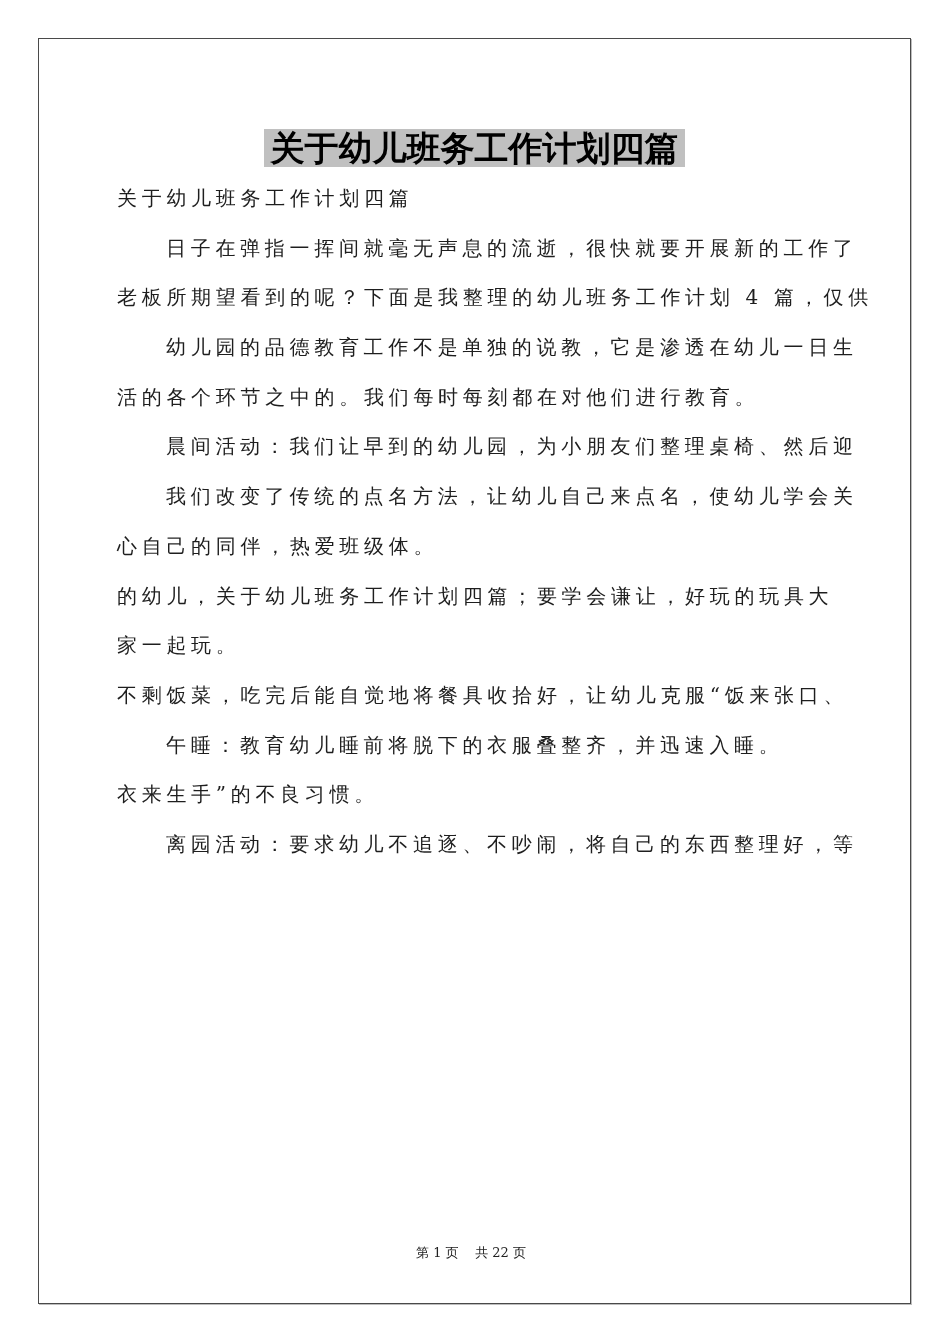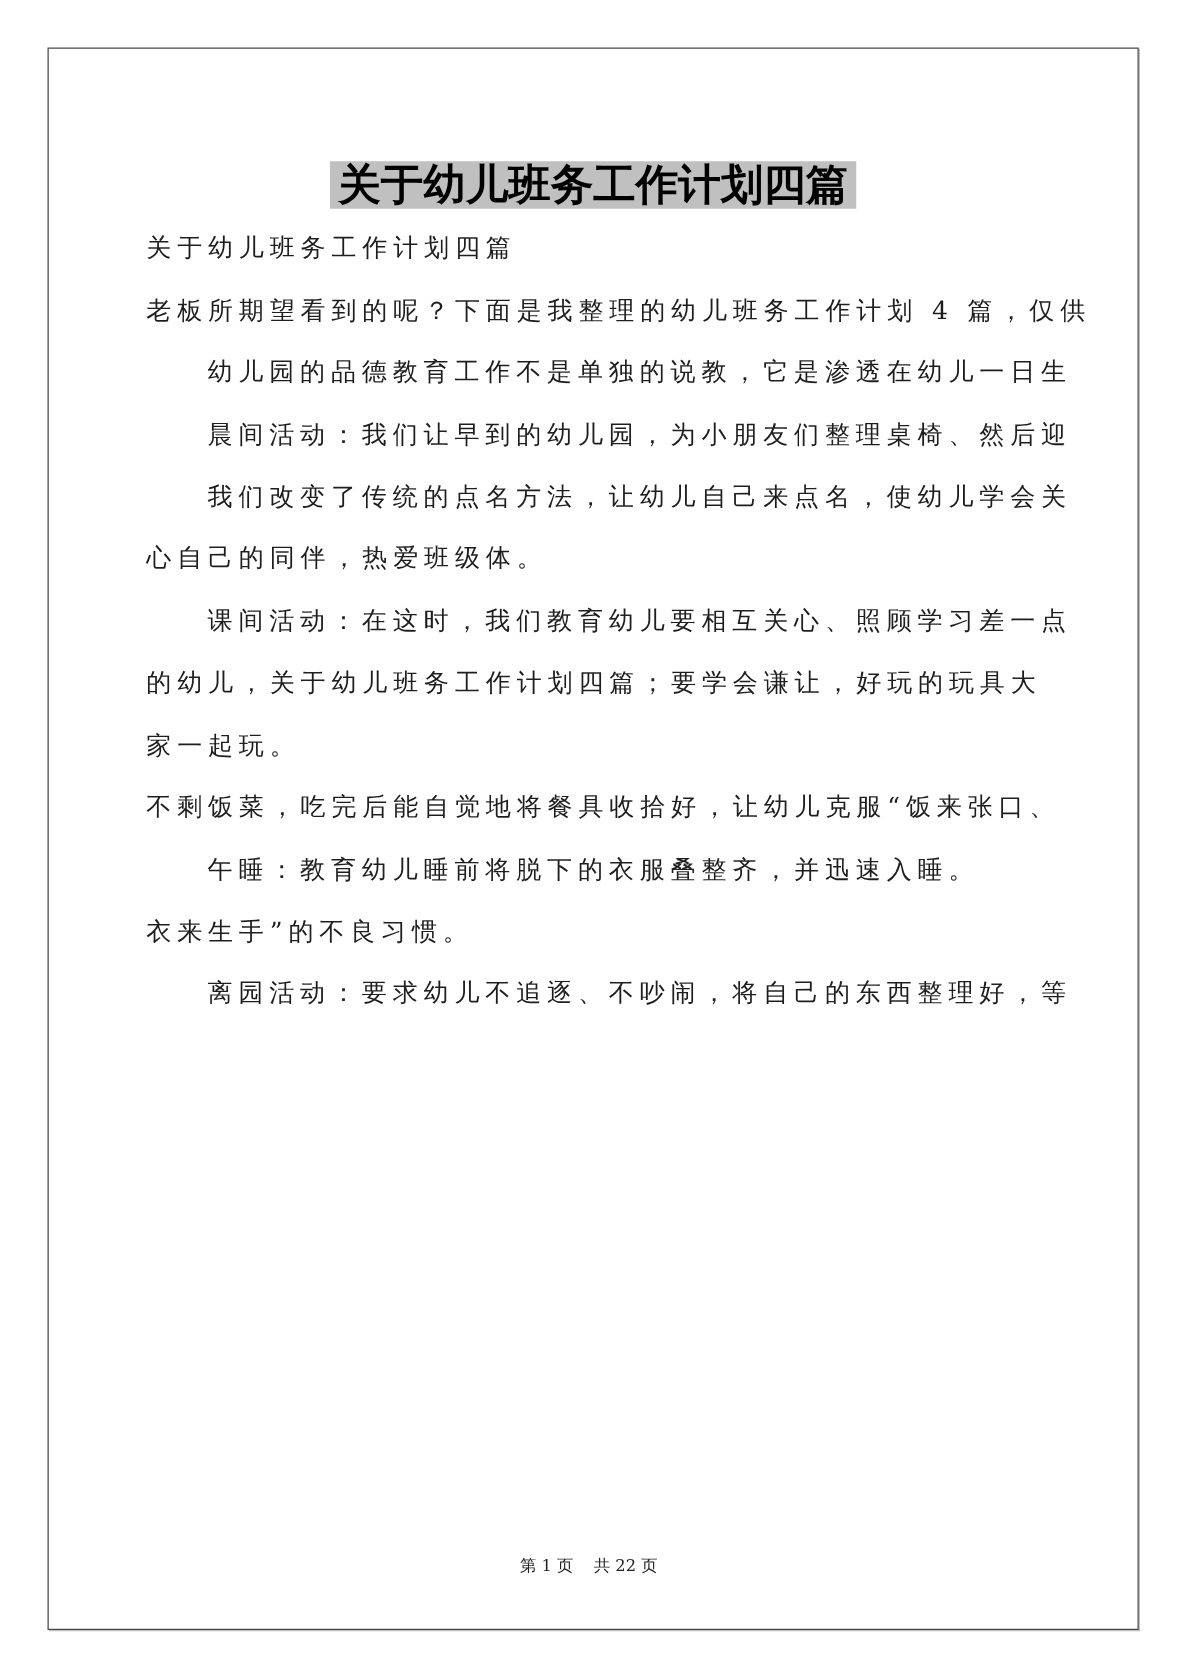--- a/index.html
+++ b/index.html
@@ -76,26 +76,27 @@
   </style>
 </head>
 <body>
 
 <div class="page-frame"></div>
 
 <div class="doc-title">关于幼儿班务工作计划四篇</div>
 
 <div class="body-text">
   <div class="line">关于幼儿班务工作计划四篇</div>
+  <div class="line indent">日子在弹指一挥间就毫无声息的流逝，很快就要开展新的工作了</div>
   <div class="line">老板所期望看到的呢？下面是我整理的幼儿班务工作计划 4 篇，仅供</div>
   <div class="line indent">幼儿园的品德教育工作不是单独的说教，它是渗透在幼儿一日生</div>
+  <div class="line">活的各个环节之中的。我们每时每刻都在对他们进行教育。</div>
   <div class="line indent">晨间活动：我们让早到的幼儿园，为小朋友们整理桌椅、然后迎</div>
   <div class="line indent">我们改变了传统的点名方法，让幼儿自己来点名，使幼儿学会关</div>
   <div class="line">心自己的同伴，热爱班级体。</div>
-  <div class="line indent">课间活动：在这时，我们教育幼儿要相互关心、照顾学习差一点</div>
   <div class="line">的幼儿，关于幼儿班务工作计划四篇；要学会谦让，好玩的玩具大</div>
   <div class="line">家一起玩。</div>
   <div class="line">不剩饭菜，吃完后能自觉地将餐具收拾好，让幼儿克服“饭来张口、</div>
   <div class="line indent">午睡：教育幼儿睡前将脱下的衣服叠整齐，并迅速入睡。</div>
   <div class="line">衣来生手”的不良习惯。</div>
   <div class="line indent">离园活动：要求幼儿不追逐、不吵闹，将自己的东西整理好，等</div>
 </div>
 
 <div class="footer">第 1 页    共 22 页</div>
 

